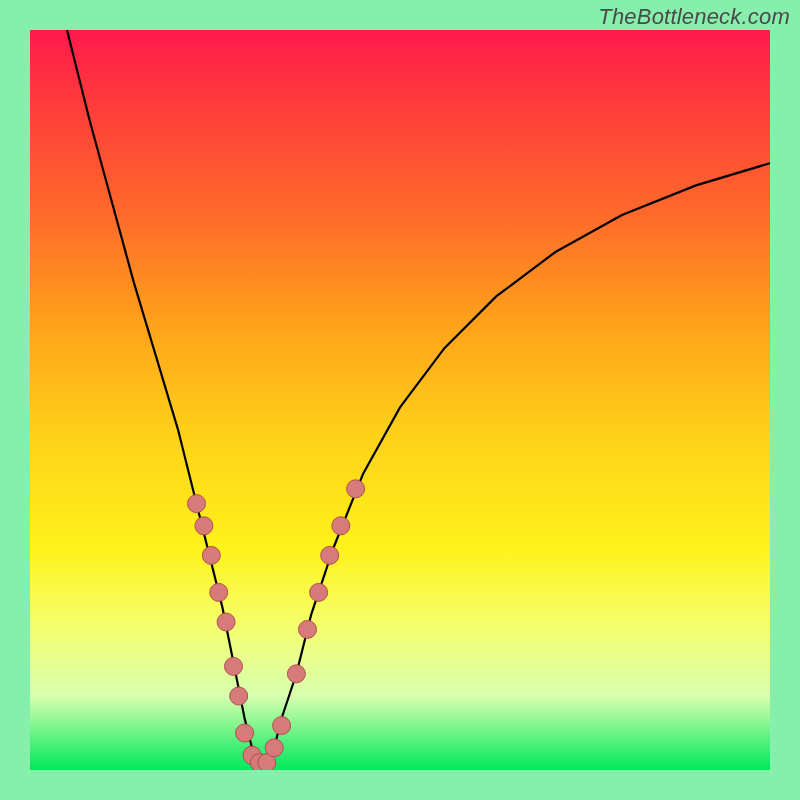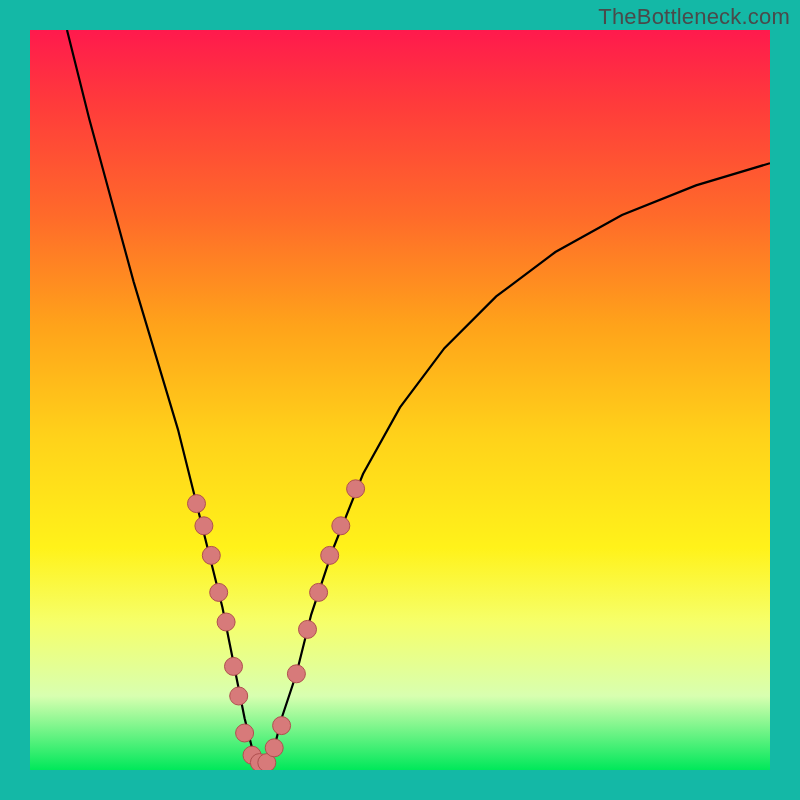--- a/index.html
+++ b/index.html
@@ -7,21 +7,22 @@
     padding: 0;
     width: 800px;
     height: 800px;
     overflow: hidden;
     background: #000;
     font-family: Arial, Helvetica, sans-serif;
   }
   .frame {
     position: absolute;
     inset: 0;
-    background: #14b8a6;
+    background: #86efac;
+    font-style: italic;
   }
   .plot-area {
     position: absolute;
     left: 30px;
     top: 30px;
     width: 740px;
     height: 740px;
     background: linear-gradient(to bottom,
       #ff1a4d 0%,
       #ff3b3b 10%,

